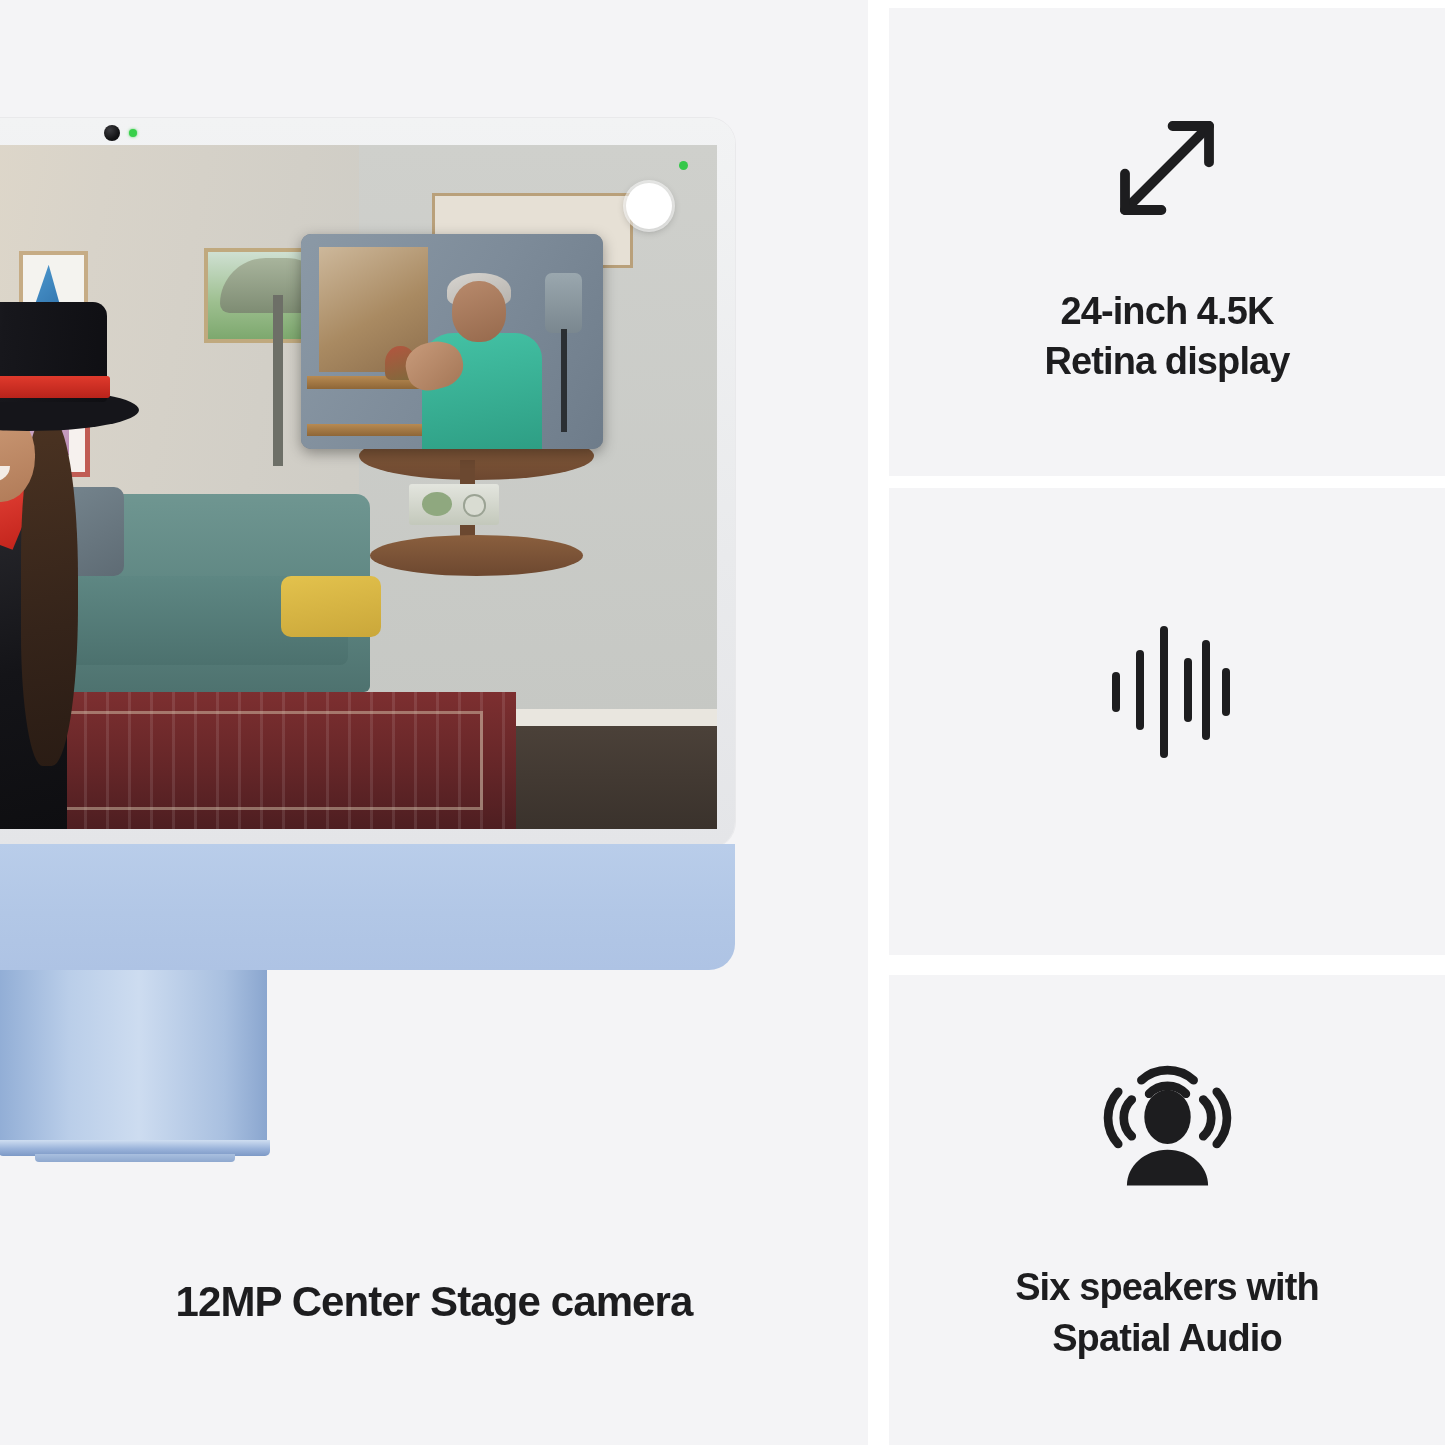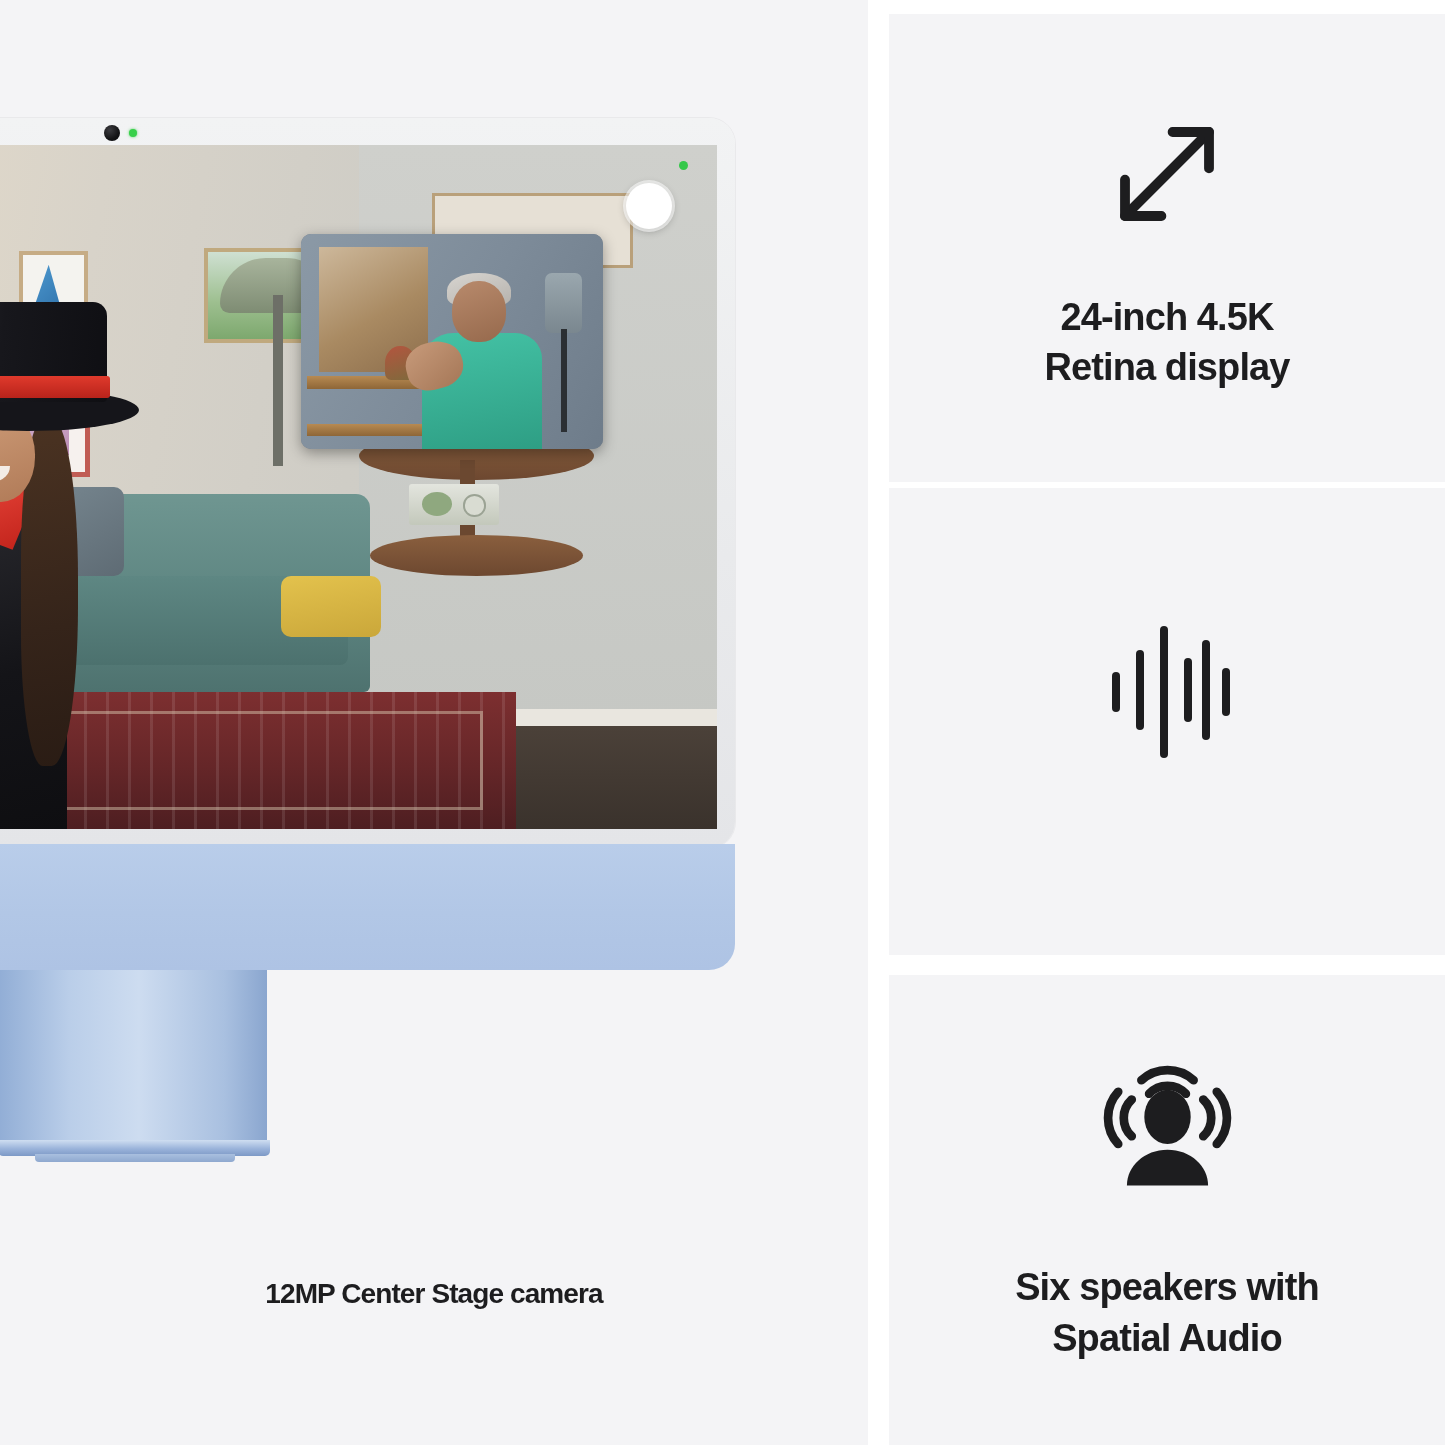--- a/index.html
+++ b/index.html
@@ -268,33 +268,33 @@
   }
   .imac-foot{
     position:absolute; left:455px; top:1036px; width:200px; height:8px;
     background:linear-gradient(180deg,#a9bfdf,#8ea8cf);
     border-radius:0 0 4px 4px;
   }
 
   .left-caption{
     position:absolute; left:0; top:1278px; width:868px;
     text-align:center;
-    font-size:28px; font-weight:700; letter-spacing:-0.9px;
+    font-size:42px; font-weight:700; letter-spacing:-0.9px;
     color:#1d1d1f;
   }
 
   
   .right-col{ position:absolute; left:889px; top:0; width:556px; height:1445px; }
   .card{
     position:absolute; left:0; width:556px;
     background:#f4f4f6;
     display:flex; flex-direction:column;
     align-items:center; justify-content:center;
   }
-  #card-0{ top:14px;    height:468px; }
+  #card-0{ top:8px;    height:468px; }
   #card-1{ top:488px; height:467px; }
   #card-2{ top:975px; height:470px;gap:8px; }
 
   .card-icon{ display:flex; align-items:center; justify-content:center; }
   #card-0 .card-icon{ margin-bottom:48px; }
   #card-1 .card-icon{ margin-bottom:60px; }
   #card-2 .card-icon{ margin-bottom:52px; }
 
   .card-label{
     text-align:center;

